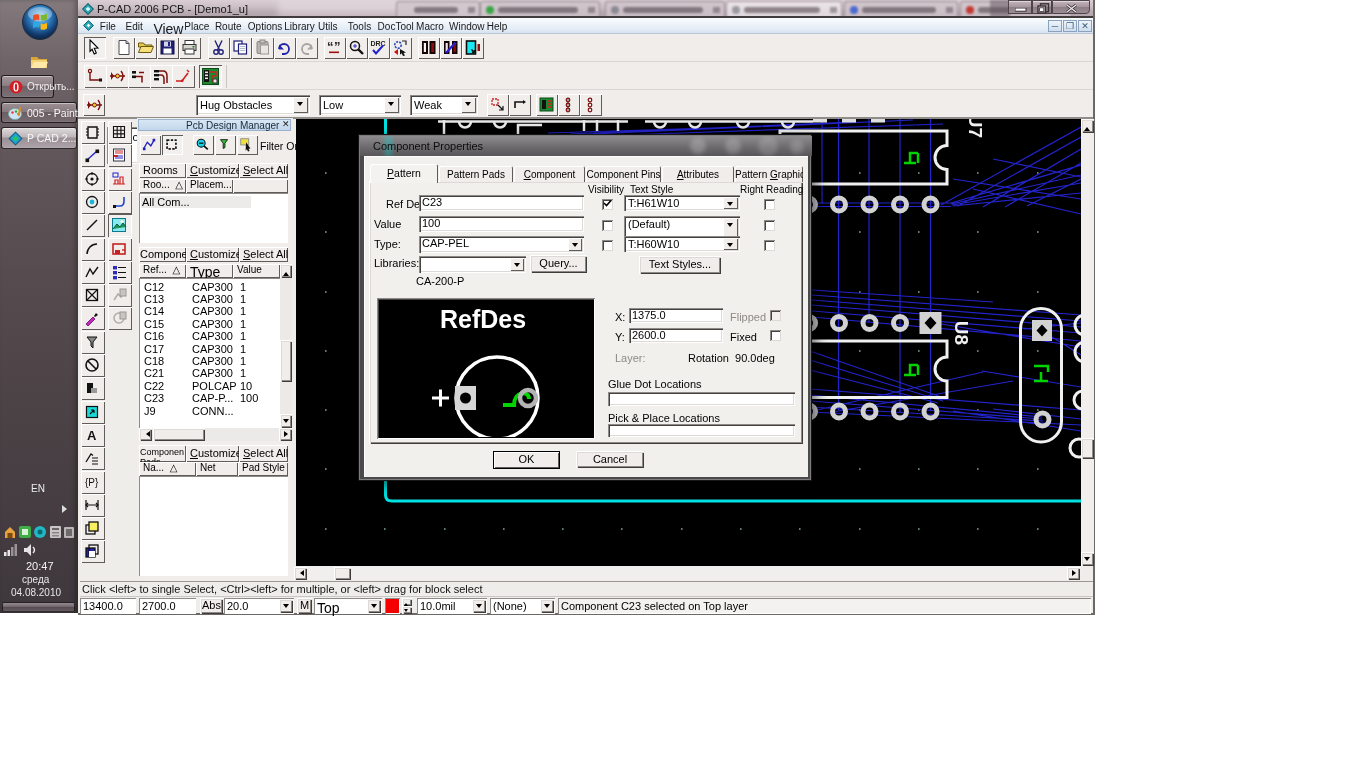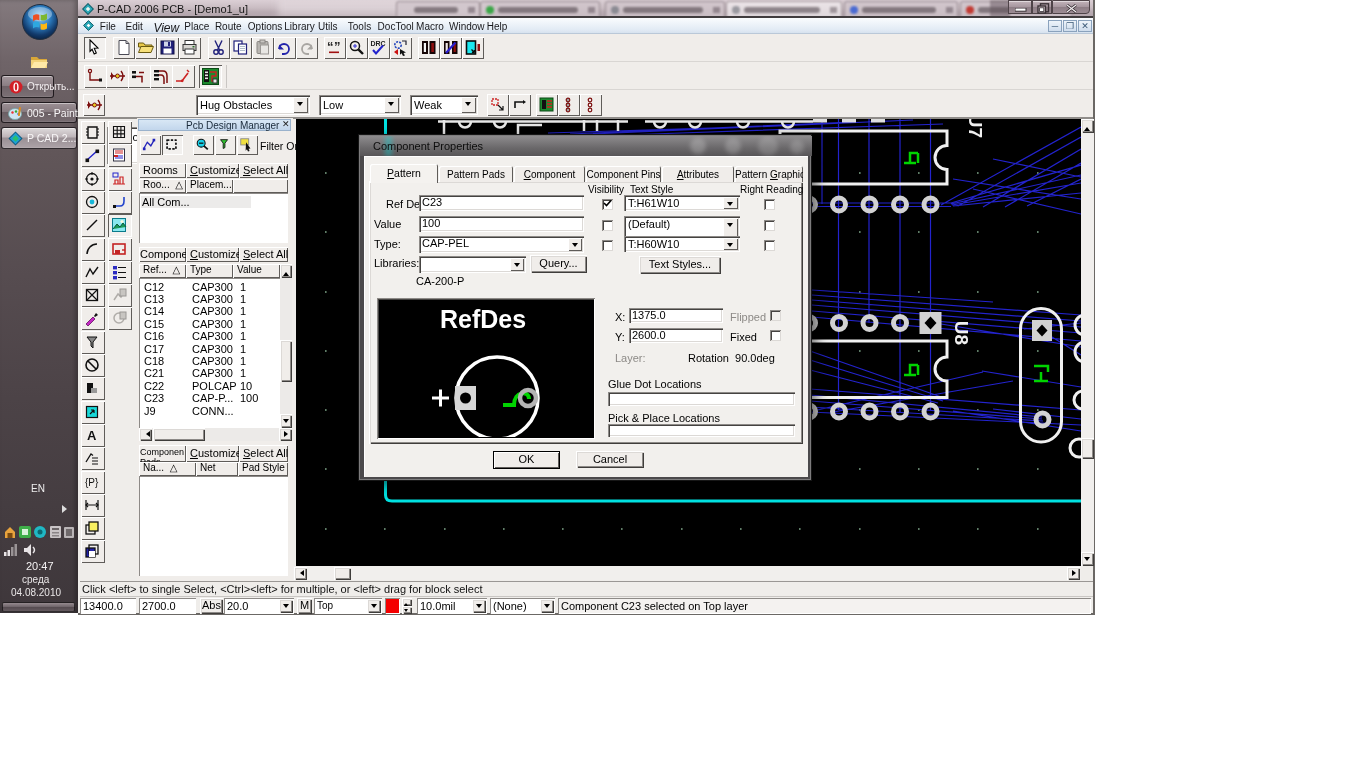--- a/index.html
+++ b/index.html
@@ -158,21 +158,21 @@
         <path d="M1,1 L10,8 M10,1 L1,8" stroke="#f4f0f2" stroke-width="1.1" fill="none"></path>
       </svg>
     </div>
     <div class="a" style="left:78px;top:18px;width:1015px;height:16px;background:linear-gradient(180deg,#fafcfe,#e1eaf4 80%,#d7e2ef);border-bottom:1px solid #bac8d8;"></div>
     <svg class="a" style="left:83px;top:20px" width="11" height="11" viewBox="0 0 12 12">
       <rect x="2.2" y="2.2" width="7.6" height="7.6" transform="rotate(45 6 6)" fill="#2aa8b8" stroke="#0a5a66" stroke-width="1"></rect>
       <path d="M4,6 l2,-2 l2,2 l-2,2 z" fill="#fff"></path>
     </svg>
     <span class="a" style="left:99.8px;top:21px;font-size:10px;color:#19191c;">File</span>
     <span class="a" style="left:125.6px;top:21px;font-size:10px;color:#19191c;">Edit</span>
-    <span class="a" style="left:153.4px;top:21px;font-size:12px;color:#19191c;font-style:italic;">View</span>
+    <span class="a" style="left:153.4px;top:21px;font-size:14px;color:#19191c;">View</span>
     <span class="a" style="left:184.3px;top:21px;font-size:10px;color:#19191c;">Place</span>
     <span class="a" style="left:214.9px;top:21px;font-size:10px;color:#19191c;">Route</span>
     <span class="a" style="left:247.8px;top:21px;font-size:10px;color:#19191c;">Options</span>
     <span class="a" style="left:284.3px;top:21px;font-size:10px;color:#19191c;">Library</span>
     <span class="a" style="left:318.1px;top:21px;font-size:10px;color:#19191c;">Utils</span>
     <span class="a" style="left:347.8px;top:21px;font-size:10px;color:#19191c;">Tools</span>
     <span class="a" style="left:377.6px;top:21px;font-size:10px;color:#19191c;">DocTool</span>
     <span class="a" style="left:416.1px;top:21px;font-size:10px;color:#19191c;">Macro</span>
     <span class="a" style="left:449px;top:21px;font-size:10px;color:#19191c;">Window</span>
     <span class="a" style="left:486.7px;top:21px;font-size:10px;color:#19191c;">Help</span>
@@ -649,21 +649,21 @@
     <div class="a raised" style="left:186px;top:247px;width:53px;height:15px;background:#f0edea;">
       <span class="a" style="left:4px;top:1px;font-size:11px;white-space:nowrap;"><span style="text-decoration:underline;">C</span>ustomize</span>
     </div>
     <div class="a raised" style="left:239px;top:247px;width:49px;height:15px;background:#f0edea;">
       <span class="a" style="left:4px;top:1px;font-size:11px;white-space:nowrap;"><span style="text-decoration:underline;">S</span>elect All</span>
     </div>
     <div class="a raised" style="left:139px;top:264px;width:47px;height:14px;background:#f0edea;">
       <span class="a" style="left:4px;top:0px;font-size:10px;white-space:nowrap;">Ref...&nbsp;&nbsp;△</span>
     </div>
     <div class="a raised" style="left:186px;top:264px;width:47px;height:14px;background:#f0edea;">
-      <span class="a" style="left:4px;top:0px;font-size:10px;white-space:nowrap;">Type</span>
+      <span class="a" style="left:4px;top:0px;font-size:14px;white-space:nowrap;">Type</span>
     </div>
     <div class="a raised" style="left:233px;top:264px;width:47px;height:14px;background:#f0edea;">
       <span class="a" style="left:4px;top:0px;font-size:10px;white-space:nowrap;">Value</span>
     </div>
     <div class="a sunk1" style="left:139px;top:278px;width:141px;height:150px;background:#fff;"></div>
     <span class="a" style="left:144px;top:280.5px;font-size:11px;">C12</span>
     <span class="a" style="left:192px;top:280.5px;font-size:11px;">CAP300</span>
     <span class="a" style="left:240px;top:280.5px;font-size:11px;">1</span>
     <span class="a" style="left:144px;top:292.9px;font-size:11px;">C13</span>
     <span class="a" style="left:192px;top:292.9px;font-size:11px;">CAP300</span>
@@ -809,21 +809,21 @@
     <div class="a" style="left:139px;top:598px;width:57px;height:16px;background:#fff;box-shadow:inset 1px 1px 0 #8d8a87, inset -1px -1px 0 #fff;font-size:11px;padding:2px 0 0 3px;white-space:nowrap;overflow:hidden;">2700.0</div>
     <div class="btn" style="left:200px;top:598px;width:23px;height:16px;line-height:15px;">Abs</div>
     <div class="a" style="left:224px;top:598px;width:70px;height:16px;background:#fff;box-shadow:inset 1px 1px 0 #8d8a87, inset -1px -1px 0 #fff;">
       <span class="a" style="left:3px;top:2px;font-size:11px;white-space:nowrap;">20.0</span>
       <div class="a raised2" style="right:1px;top:1px;width:14px;height:14px;">
         <div class="arr-d" style="left:3.5px;top:5px;"></div>
       </div>
     </div>
     <div class="btn" style="left:297px;top:598px;width:15px;height:16px;line-height:15px;">M</div>
     <div class="a" style="left:314px;top:598px;width:68px;height:16px;background:#fff;box-shadow:inset 1px 1px 0 #8d8a87, inset -1px -1px 0 #fff;">
-      <span class="a" style="left:3px;top:2px;font-size:10px;white-space:nowrap;">Top</span>
+      <span class="a" style="left:3px;top:2px;font-size:14px;white-space:nowrap;">Top</span>
       <div class="a raised2" style="right:1px;top:1px;width:14px;height:14px;">
         <div class="arr-d" style="left:3.5px;top:5px;"></div>
       </div>
     </div>
     <div class="a" style="left:385px;top:598px;width:15px;height:16px;background:#f40000;box-shadow:inset 1px 1px 0 #8d8a87, inset -1px -1px 0 #fff;"></div>
     <div class="a raised2" style="left:402px;top:598px;width:10px;height:8px;">
       <div class="a" style="left:2px;top:2.5px;width:0;height:0;border:2.5px solid transparent;border-bottom:3px solid #000;"></div>
     </div>
     <div class="a raised2" style="left:402px;top:606px;width:10px;height:8px;">
       <div class="a" style="left:2px;top:3px;width:0;height:0;border:2.5px solid transparent;border-top:3px solid #000;"></div>

